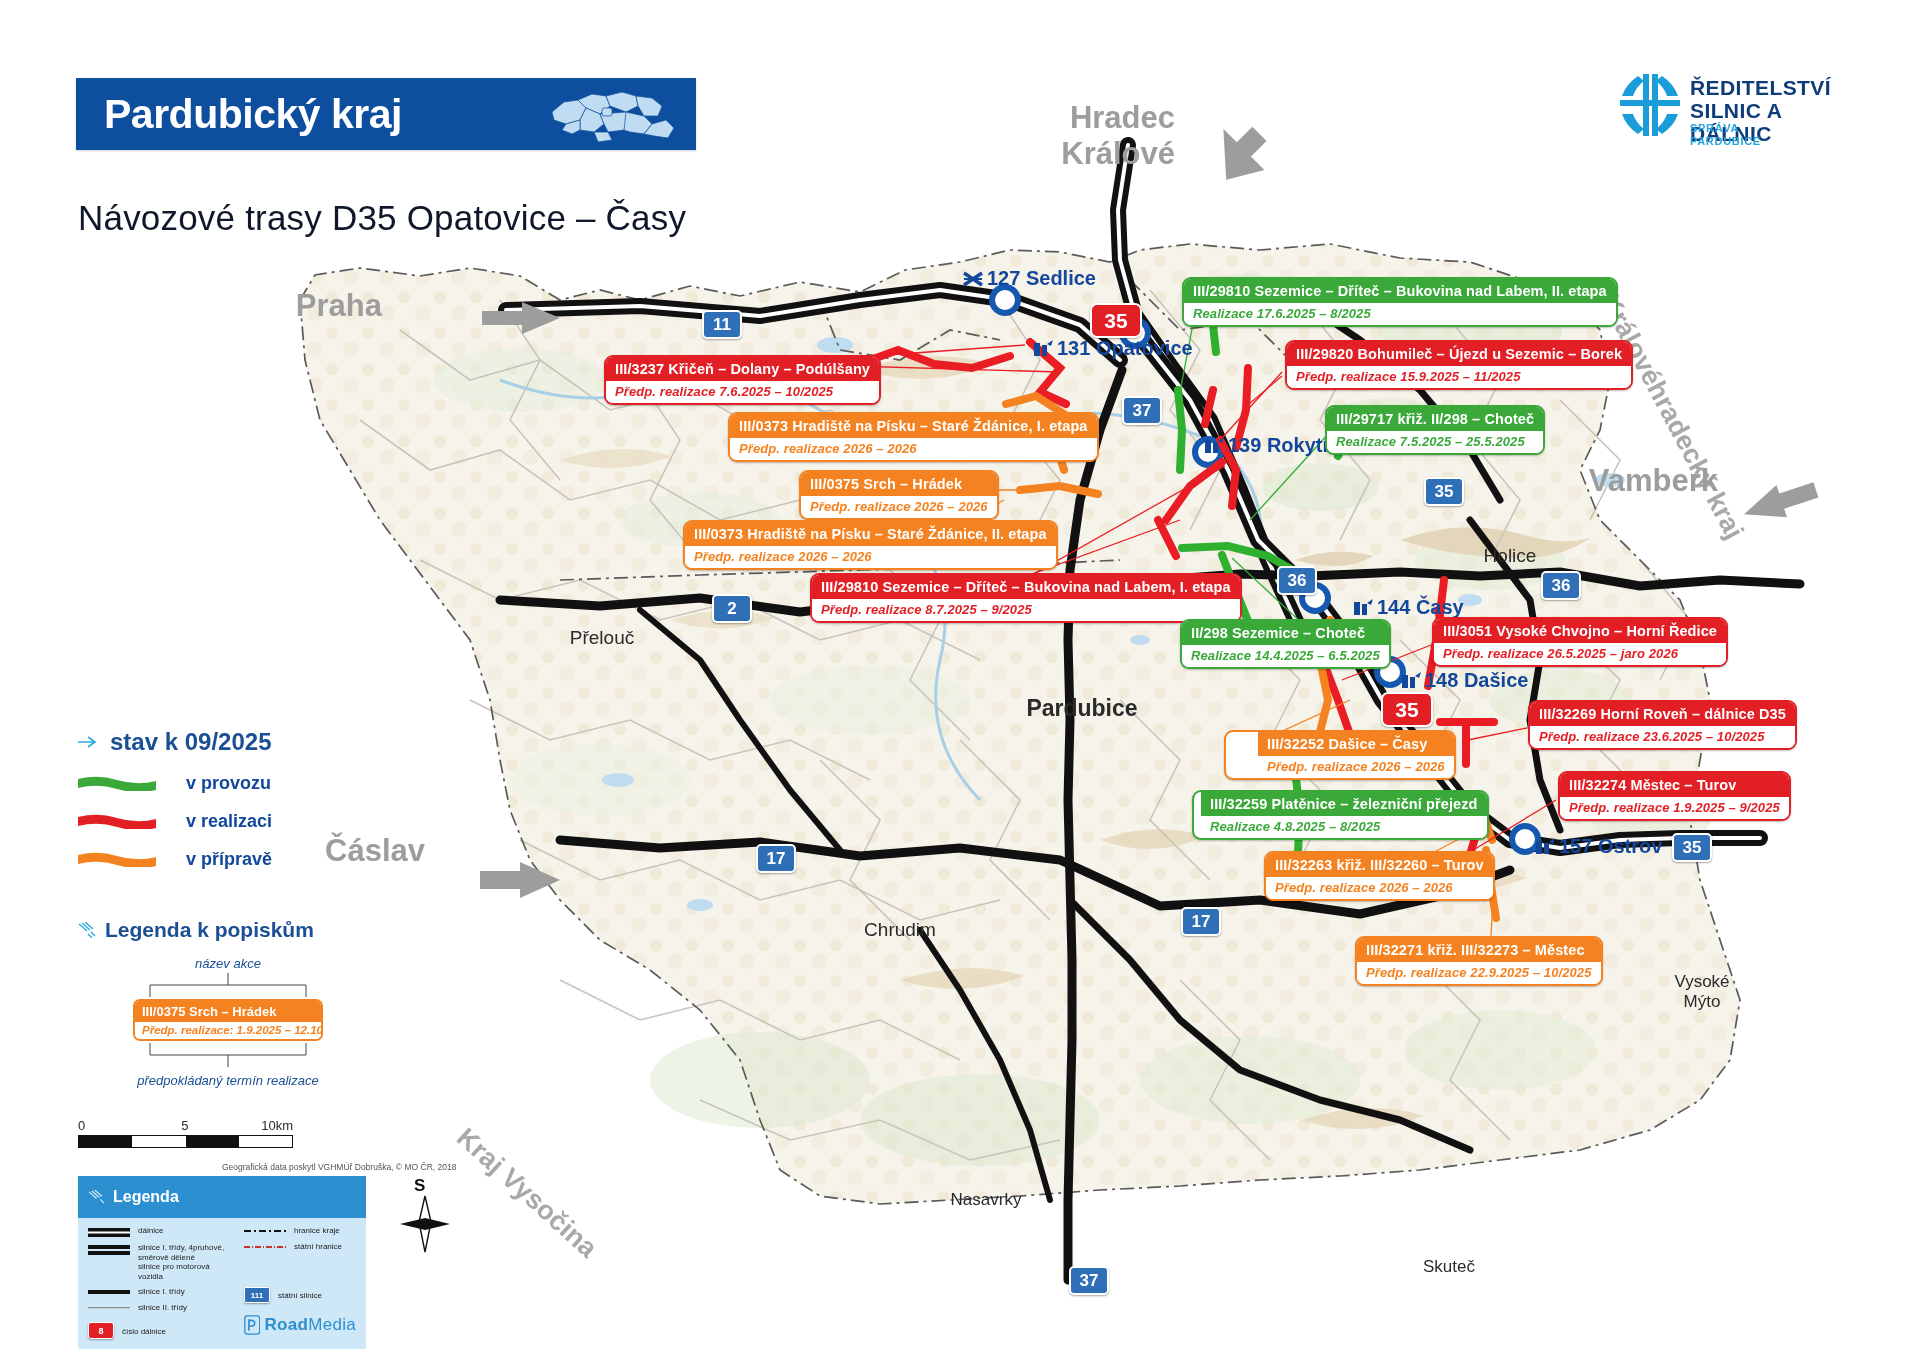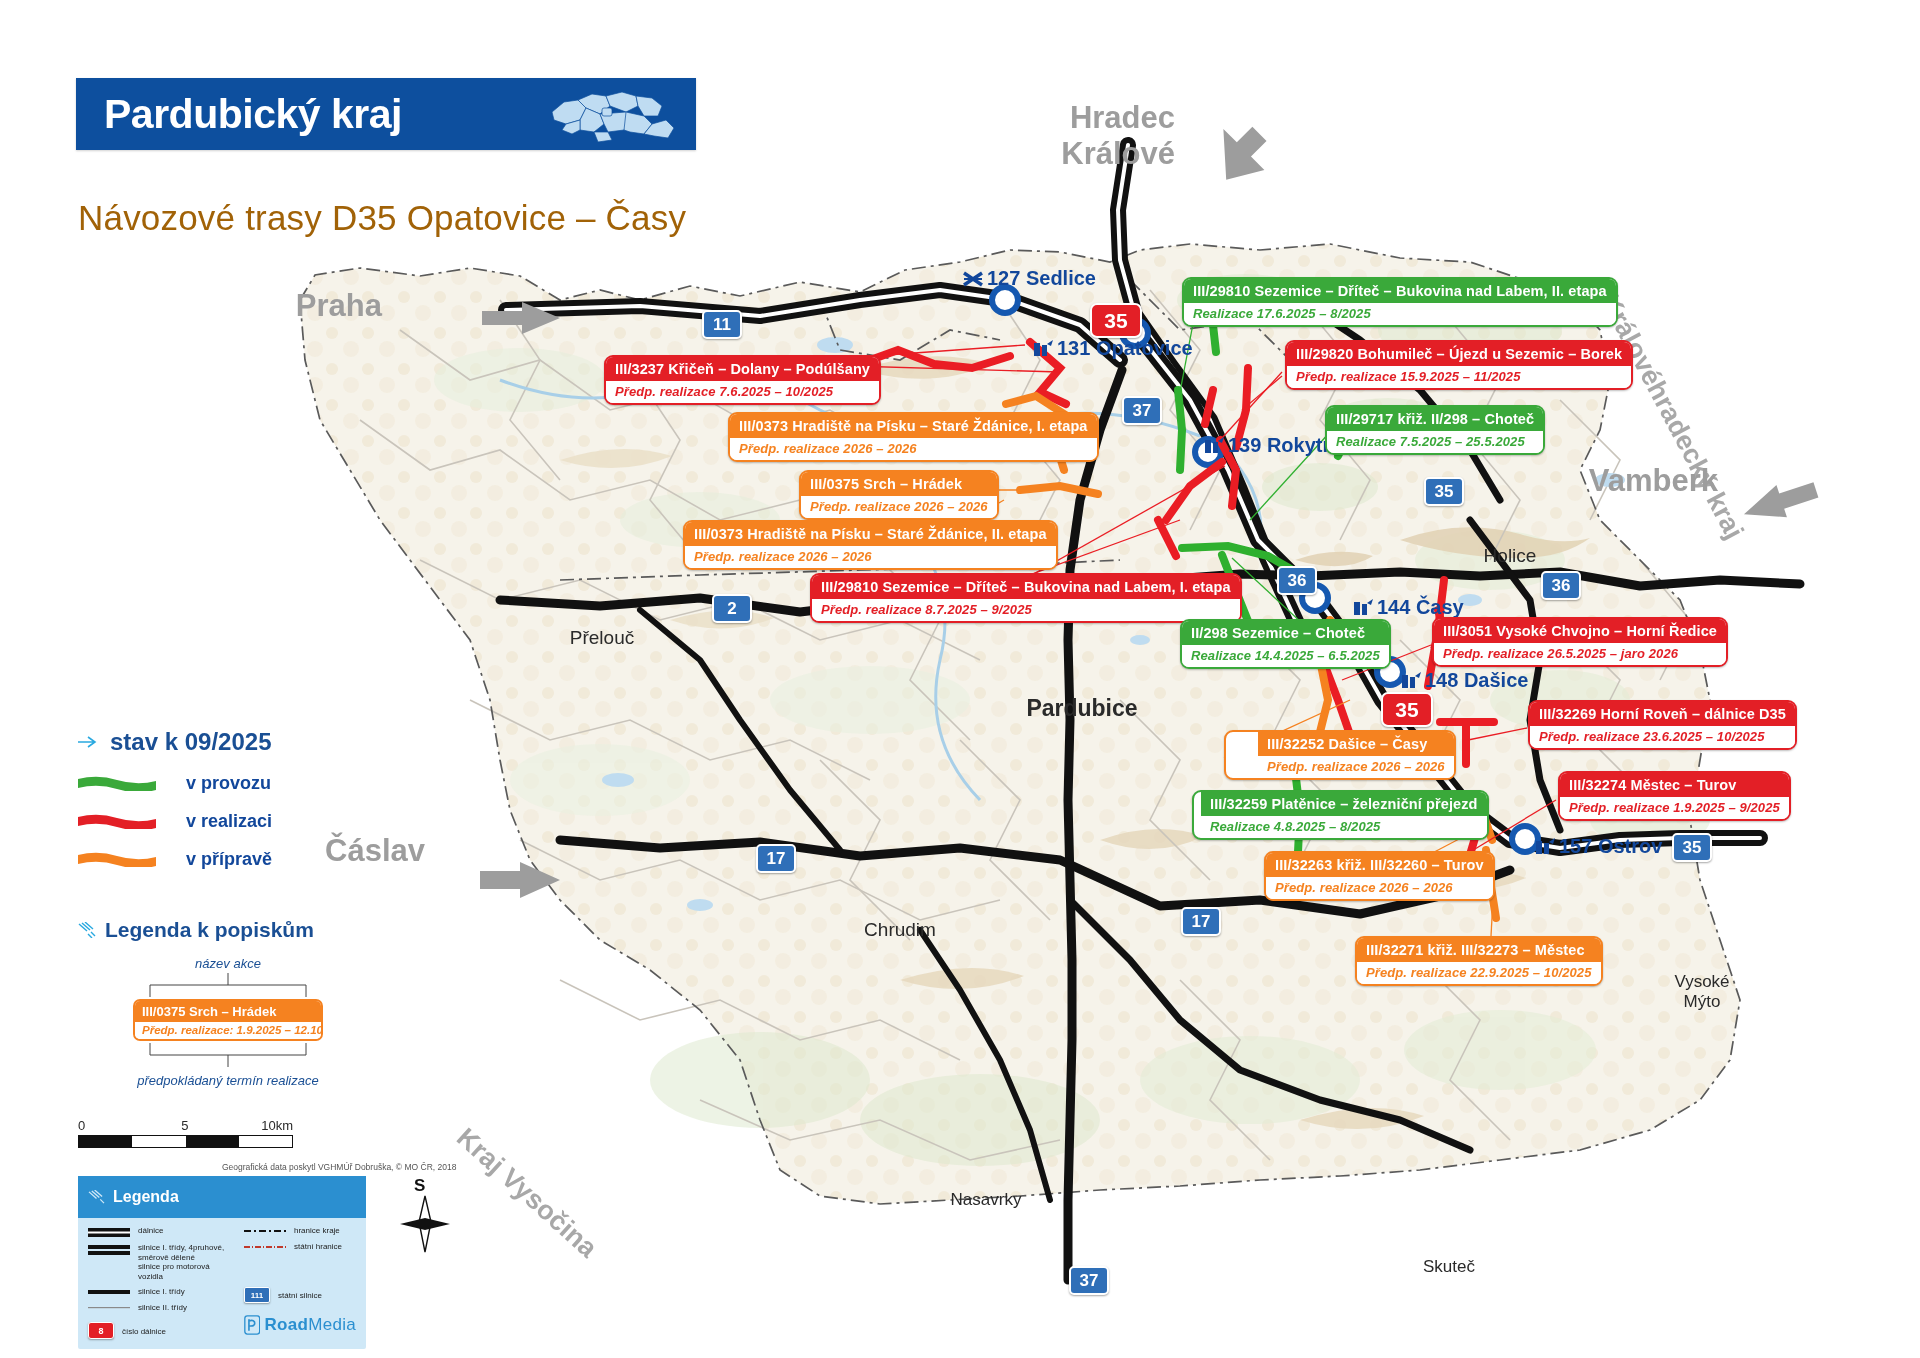--- a/index.html
+++ b/index.html
@@ -17,21 +17,21 @@
     background:#0d4f9e;display:flex;align-items:center;
     box-shadow:0 1px 2px rgba(0,0,0,.18);
   }
   .hdr-band .ttl{
     color:#fff;font-size:41px;font-weight:bold;letter-spacing:-.5px;
     margin-left:28px;
   }
   .cz-map{position:absolute;right:16px;top:8px;width:140px;height:58px;}
   .subttl{
     position:absolute;left:78px;top:198px;
-    color:#a16207;font-size:35px;font-weight:400;letter-spacing:.2px;
+    color:#0f172a;font-size:35px;font-weight:400;letter-spacing:.2px;
   }
   .rsd-logo{position:absolute;left:1618px;top:72px;width:250px;height:82px;}
   .rsd-t1{position:absolute;left:72px;top:4px;color:#0d3c78;font-size:21px;font-weight:bold;letter-spacing:.4px;line-height:23px;}
   .rsd-t2{position:absolute;left:72px;top:50px;color:#28a3dc;font-size:11px;font-weight:bold;letter-spacing:.7px;line-height:13px;}
 
   
   #mapsvg{position:absolute;left:0;top:0;width:1920px;height:1358px;}
 
   
   .callout{
@@ -363,20 +363,41 @@
         <path d="M112 38 L126 34 L134 42 L128 52 L114 50 L104 48 Z"></path>
         <path d="M54 46 L68 46 L72 54 L58 56 Z"></path>
         <path d="M26 38 L40 34 L40 44 L32 48 L22 44 Z"></path>
         <rect x="62" y="22" width="10" height="8" rx="2"></rect>
       </g>
     </svg>
   </div>
 
   <div class="subttl">Návozové trasy D35 Opatovice – Časy</div>
 
+  <div class="rsd-logo">
+    <svg width="64" height="66" viewBox="0 0 64 66">
+      <g fill="#1b9dd9">
+        <path d="M20 4 q-12 8 -16 20 l11 0 q3 -9 11 -15 Z"></path>
+        <path d="M44 4 q12 8 16 20 l-11 0 q-3 -9 -11 -15 Z"></path>
+        <path d="M20 62 q-12 -8 -16 -20 l11 0 q3 9 11 15 Z"></path>
+        <path d="M44 62 q12 -8 16 -20 l-11 0 q-3 9 -11 15 Z"></path>
+        <rect x="25" y="2" width="6" height="62"></rect>
+        <rect x="34" y="2" width="6" height="62"></rect>
+        <rect x="2" y="28" width="60" height="6"></rect>
+      </g>
+    </svg>
+    <div class="rsd-t1">
+      <div>ŘEDITELSTVÍ</div>
+      <div>SILNIC A DÁLNIC</div>
+    </div>
+    <div class="rsd-t2">
+      <div>SPRÁVA</div>
+      <div>PARDUBICE</div>
+    </div>
+  </div>
 
   <div id="overlay-directions">
       <div class="dirlabel" style="left: 1175px; top: 100px; white-space: pre-line; text-align: right; transform: translateX(-100%);">Hradec
 Králové</div>
       <div class="dirlabel" style="left: 382px; top: 288px; white-space: pre-line; text-align: right; transform: translateX(-100%);">Praha</div>
       <div class="dirlabel" style="left: 1718px; top: 463px; white-space: pre-line; text-align: right; transform: translateX(-100%);">Vamberk</div>
       <div class="dirlabel" style="left: 425px; top: 833px; white-space: pre-line; text-align: right; transform: translateX(-100%);">Čáslav</div>
     </div>
   <div id="overlay-cities">
       <div class="city big" style="left: 1082px; top: 695px; white-space: pre-line; text-align: center; transform: translateX(-50%);">Pardubice</div>

